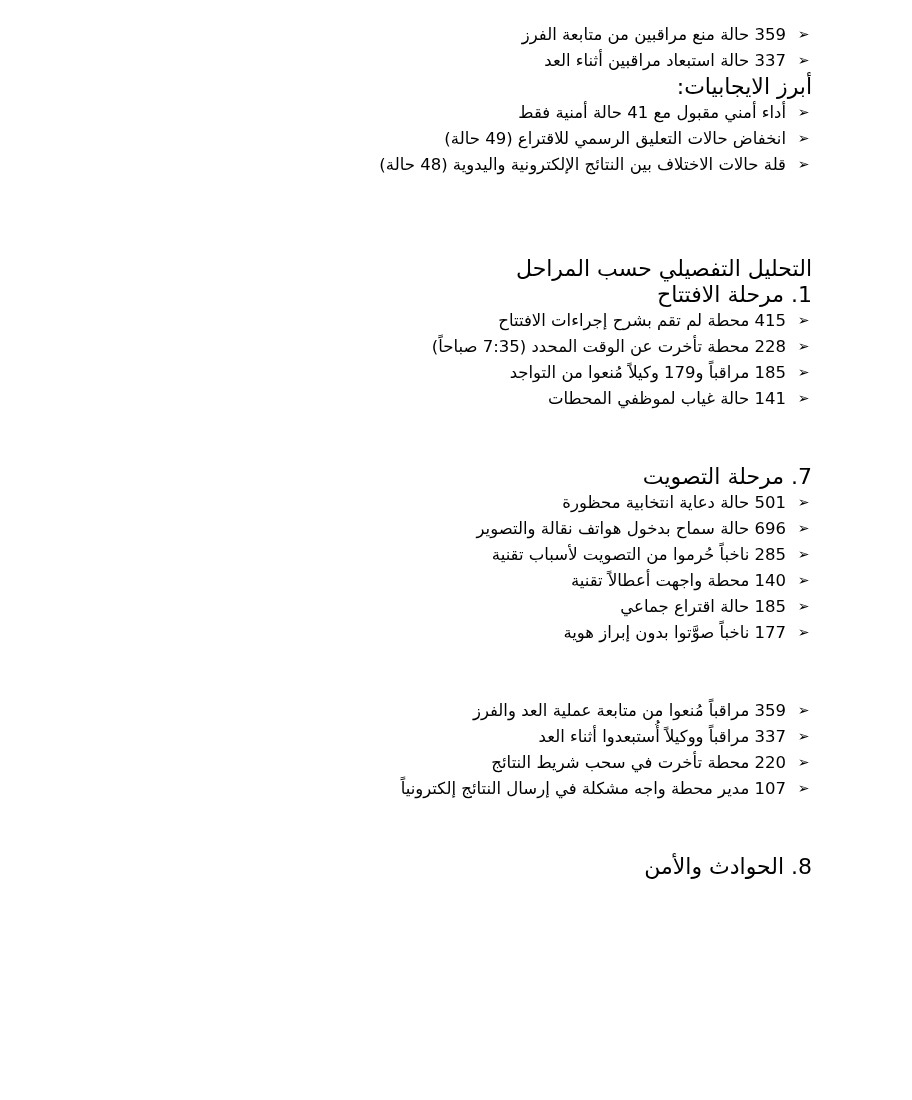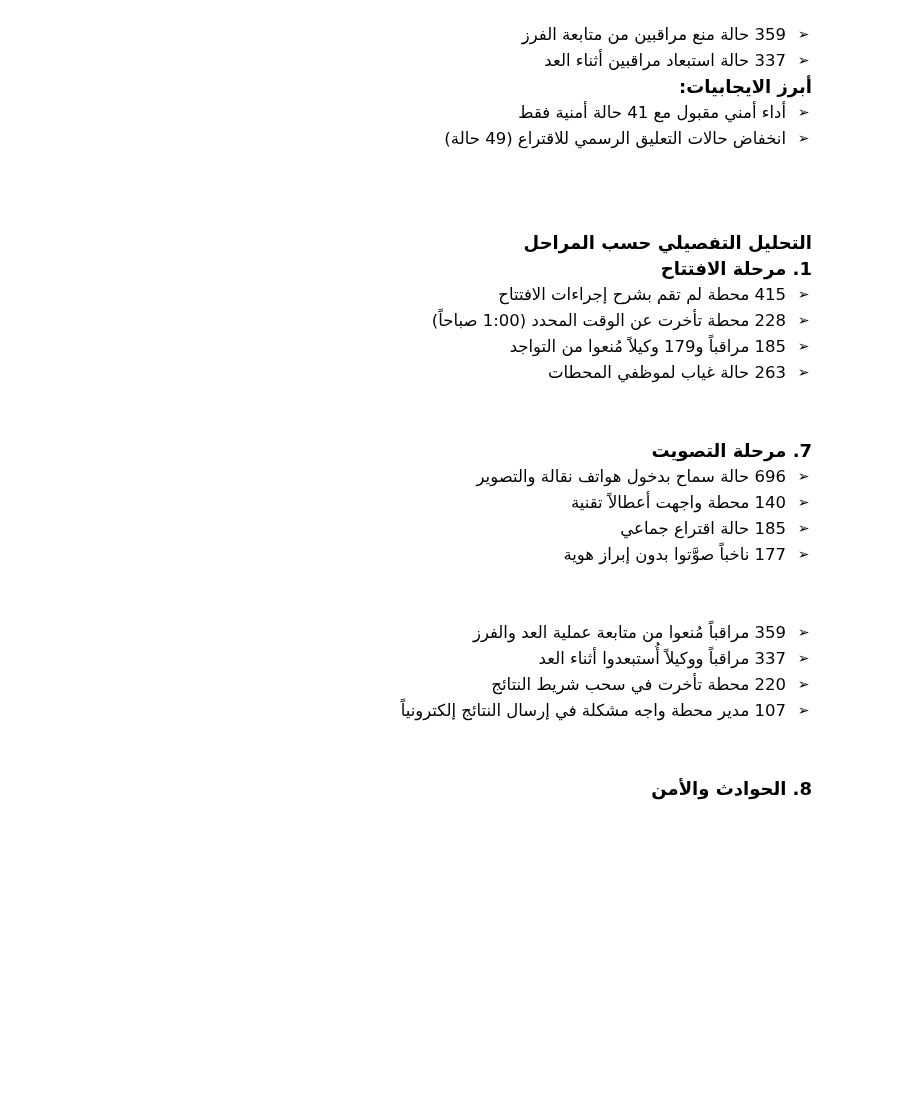--- a/index.html
+++ b/index.html
@@ -40,27 +40,26 @@
     font-size: 16.5px;
     line-height: 26px;
     white-space: nowrap;
     direction: rtl;
     text-align: right;
     unicode-bidi: isolate;
   }
 
   
   .heading {
-    font-size: 18px;
+    font-size: 22px;
     line-height: 26px;
     white-space: nowrap;
     direction: rtl;
     text-align: right;
     padding-right: 0;
-    font-weight: bold;
   }
 
   
   .bullet-line {
     display: block;
     padding-right: 0;
   }
   .bullet-line .bullet-row {
     display: inline-block;
     direction: rtl;
@@ -115,57 +114,72 @@
       <div class="line bullet-line">
         <span class="bullet-row">
           <span class="bullet-glyph">➢</span><span class="bullet-text">أداء أمني مقبول مع 41 حالة أمنية فقط</span>
         </span>
       </div>
       <div class="line bullet-line">
         <span class="bullet-row">
           <span class="bullet-glyph">➢</span><span class="bullet-text">انخفاض حالات التعليق الرسمي للاقتراع (49 حالة)</span>
         </span>
       </div>
+      <div class="line bullet-line">
+        <span class="bullet-row">
+          <span class="bullet-glyph">➢</span><span class="bullet-text">قلة حالات الاختلاف بين النتائج الإلكترونية واليدوية (48 حالة)</span>
+        </span>
+      </div>
     </div>
 
     <div class="gap-3"></div>
 
     <div class="heading">التحليل التفصيلي حسب المراحل</div>
 
     <div class="heading">1. مرحلة الافتتاح</div>
     <div class="sec-block list">
       <div class="line bullet-line">
         <span class="bullet-row">
           <span class="bullet-glyph">➢</span><span class="bullet-text">415 محطة لم تقم بشرح إجراءات الافتتاح</span>
         </span>
       </div>
       <div class="line bullet-line">
         <span class="bullet-row">
-          <span class="bullet-glyph">➢</span><span class="bullet-text">228 محطة تأخرت عن الوقت المحدد (1:00 صباحاً)</span>
+          <span class="bullet-glyph">➢</span><span class="bullet-text">228 محطة تأخرت عن الوقت المحدد (7:35 صباحاً)</span>
         </span>
       </div>
       <div class="line bullet-line">
         <span class="bullet-row">
           <span class="bullet-glyph">➢</span><span class="bullet-text">185 مراقباً و179 وكيلاً مُنعوا من التواجد</span>
         </span>
       </div>
       <div class="line bullet-line">
         <span class="bullet-row">
-          <span class="bullet-glyph">➢</span><span class="bullet-text">263 حالة غياب لموظفي المحطات</span>
+          <span class="bullet-glyph">➢</span><span class="bullet-text">141 حالة غياب لموظفي المحطات</span>
         </span>
       </div>
     </div>
 
     <div class="gap-2"></div>
 
     <div class="heading">7. مرحلة التصويت</div>
     <div class="sec-block list">
       <div class="line bullet-line">
         <span class="bullet-row">
+          <span class="bullet-glyph">➢</span><span class="bullet-text">501 حالة دعاية انتخابية محظورة</span>
+        </span>
+      </div>
+      <div class="line bullet-line">
+        <span class="bullet-row">
           <span class="bullet-glyph">➢</span><span class="bullet-text">696 حالة سماح بدخول هواتف نقالة والتصوير</span>
+        </span>
+      </div>
+      <div class="line bullet-line">
+        <span class="bullet-row">
+          <span class="bullet-glyph">➢</span><span class="bullet-text">285 ناخباً حُرموا من التصويت لأسباب تقنية</span>
         </span>
       </div>
       <div class="line bullet-line">
         <span class="bullet-row">
           <span class="bullet-glyph">➢</span><span class="bullet-text">140 محطة واجهت أعطالاً تقنية</span>
         </span>
       </div>
       <div class="line bullet-line">
         <span class="bullet-row">
           <span class="bullet-glyph">➢</span><span class="bullet-text">185 حالة اقتراع جماعي</span>

